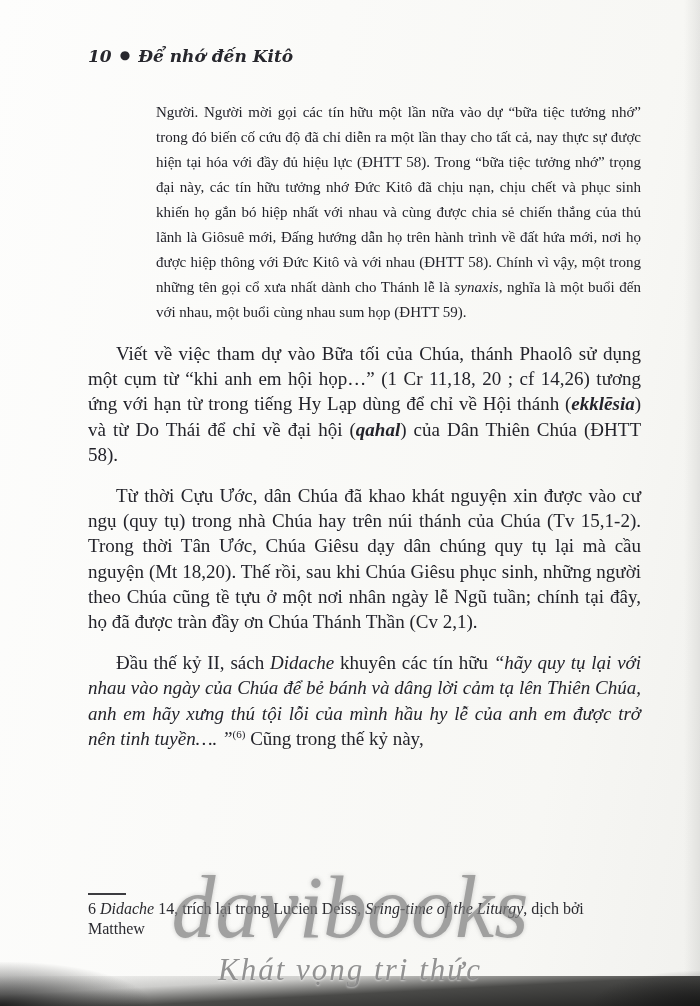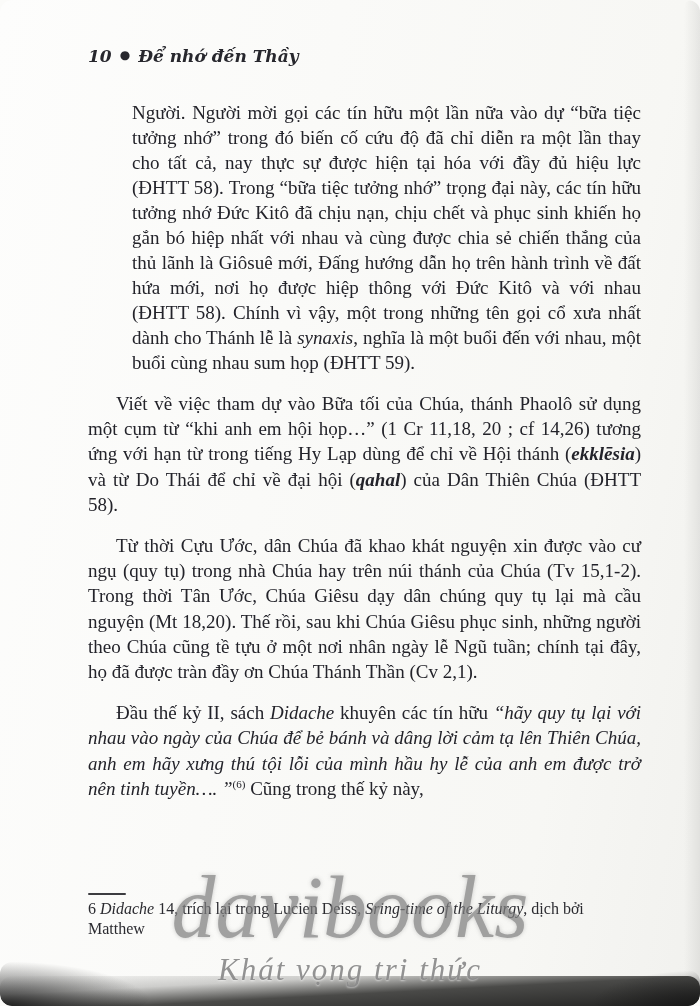--- a/index.html
+++ b/index.html
@@ -1,15 +1,15 @@
 <!DOCTYPE html>
 <html><head>
 <meta charset="utf-8">
 <style>
-  * { box-sizing: border-box; border-radius: 12px; }
+  * { box-sizing: border-box; }
   html, body { margin: 0; padding: 0; }
   body {
     width: 700px; height: 1006px;
     position: relative; overflow: hidden;
     background: #fbfbf9;
     font-family: "Liberation Serif", "DejaVu Serif", serif;
     color: #23232a;
   }
   .page {
     position: absolute; inset: 0;
@@ -27,23 +27,23 @@
     font-weight: bold; font-style: italic;
     font-size: 17px; color: #27272d;
     z-index: 2;
   }
   .header .bullet { font-style: normal; font-size: 12px; position: relative; top: -1px; }
   .content {
     position: absolute; top: 100px; left: 88px; width: 553px;
     z-index: 2;
   }
   .quote {
-    margin: 0 0 10px 44px;
+    margin: 0 0 10px 68px;
     text-align: justify;
-    font-size: 19px; line-height: 25px;
+    font-size: 15px; line-height: 25px;
   }
   .para {
     margin: 16px 0 7px 0;
     text-align: justify; text-indent: 28px;
     font-size: 19px; line-height: 25.2px;
   }
   sup { font-size: 11px; line-height: 0; }
   .footnote-rule {
     position: absolute; top: 893px; left: 88px; width: 38px;
     border-top: 2px solid #3c3c40;
@@ -89,21 +89,21 @@
   }
 </style>
 </head>
 <body>
 
 <div class="page">
 
   <div class="header">
     <span>10</span>
     <span class="bullet">●</span>
-    <span>Để nhớ đến Thầy</span>
+    <span>Để nhớ đến Kitô</span>
   </div>
 
   <div class="content">
     <div class="quote"><span>Người. Người mời gọi các tín hữu một lần nữa vào dự “bữa tiệc tưởng nhớ” trong đó biến cố cứu độ đã chỉ diễn ra một lần thay cho tất cả, nay thực sự được hiện tại hóa với đầy đủ hiệu lực (ĐHTT 58). Trong “bữa tiệc tưởng nhớ” trọng đại này, các tín hữu tưởng nhớ Đức Kitô đã chịu nạn, chịu chết và phục sinh khiến họ gắn bó hiệp nhất với nhau và cùng được chia sẻ chiến thắng của thủ lãnh là Giôsuê mới, Đấng hướng dẫn họ trên hành trình về đất hứa mới, nơi họ được hiệp thông với Đức Kitô và với nhau (ĐHTT 58). Chính vì vậy, một trong những tên gọi cổ xưa nhất dành cho Thánh lễ là </span><span style="font-style: italic;">synaxis</span><span>, nghĩa là một buổi đến với nhau, một buổi cùng nhau sum họp (ĐHTT 59).</span></div>
     <p class="para"><span>Viết về việc tham dự vào Bữa tối của Chúa, thánh Phaolô sử dụng một cụm từ “khi anh em hội họp…” (1 Cr 11,18, 20 ; cf 14,26) tương ứng với hạn từ trong tiếng Hy Lạp dùng để chỉ về Hội thánh (</span><span style="font-style: italic; font-weight: bold;">ekklēsia</span><span>) và từ Do Thái để chỉ về đại hội (</span><span style="font-style: italic; font-weight: bold;">qahal</span><span>) của Dân Thiên Chúa (ĐHTT 58).</span></p>
     <p class="para"><span>Từ thời Cựu Ước, dân Chúa đã khao khát nguyện xin được vào cư ngụ (quy tụ) trong nhà Chúa hay trên núi thánh của Chúa (Tv 15,1-2). Trong thời Tân Ước, Chúa Giêsu dạy dân chúng quy tụ lại mà cầu nguyện (Mt 18,20). Thế rồi, sau khi Chúa Giêsu phục sinh, những người theo Chúa cũng tề tựu ở một nơi nhân ngày lễ Ngũ tuần; chính tại đây, họ đã được tràn đầy ơn Chúa Thánh Thần (Cv 2,1).</span></p>
     <p class="para"><span>Đầu thế kỷ II, sách </span><span style="font-style: italic;">Didache</span><span> khuyên các tín hữu </span><span style="font-style: italic;">“hãy quy tụ lại với nhau vào ngày của Chúa để bẻ bánh và dâng lời cảm tạ lên Thiên Chúa, anh em hãy xưng thú tội lỗi của mình hầu hy lễ của anh em được trở nên tinh tuyền…. ”</span><sup>(6)</sup><span> Cũng trong thế kỷ này,</span></p>
   </div>
 
   <div class="footnote-rule"></div>

